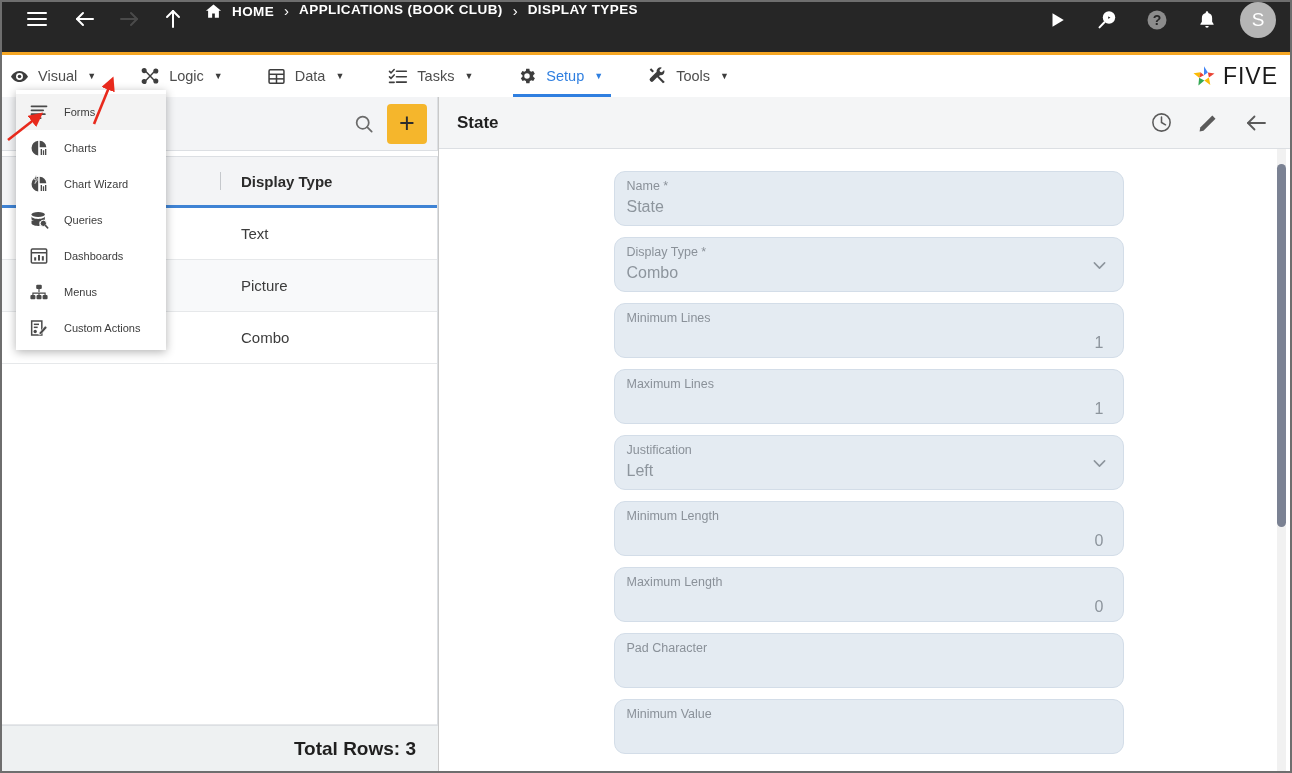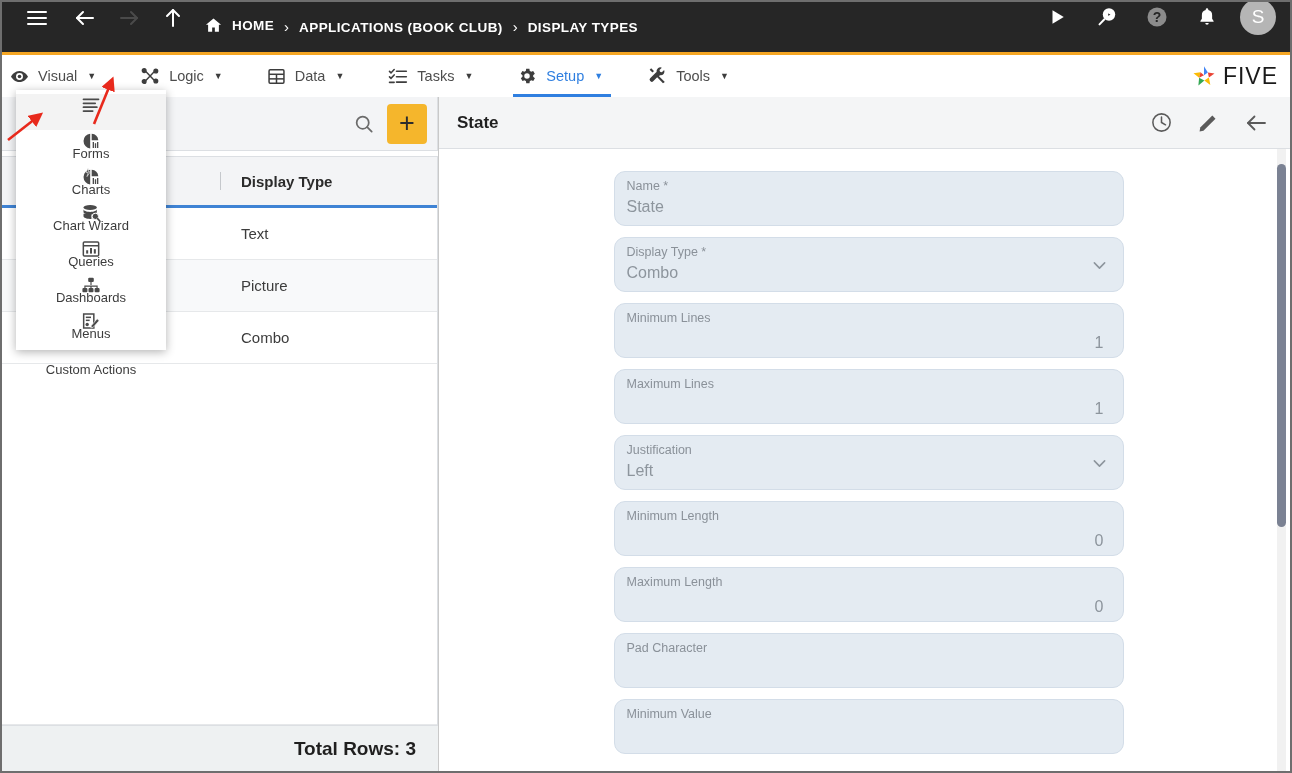--- a/index.html
+++ b/index.html
@@ -16,21 +16,21 @@
     border: 2px solid #6e6e6e;
     background: #ffffff;
     overflow: hidden;
   }
 
   
   .topbar {
     height: 50px;
     background: #262626;
     display: flex;
-    align-items: flex-end;
+    align-items: flex-start;
     padding: 0 14px 17px 18px;
     position: relative;
   }
   .tb-icon {
     width: 34px; height: 34px;
     display: flex; align-items: center; justify-content: center;
     color: #ffffff;
     flex: none;
   }
   .tb-icon svg { display: block; }
@@ -227,27 +227,26 @@
     width: 150px;
     background: #ffffff;
     box-shadow: 0 2px 9px rgba(0,0,0,.30);
     padding: 4px 0;
     z-index: 60;
   }
   .dd-item {
     height: 36px;
     display: flex;
     align-items: center;
-    gap: 30px;
+    gap: 14px;
     padding: 0 12px;
-    font-size: 13px;
+    font-size: 11px;
     color: #3c3c3c;
     cursor: pointer;
     white-space: nowrap;
-    flex-direction: column;
   }
   .dd-item.hover { background: #f3f3f3; }
   .dd-ico {
     width: 22px; height: 22px;
     flex: none;
     display: flex; align-items: center; justify-content: center;
     color: #4a4a4a;
   }
   .arrow-svg {
     position: absolute;

